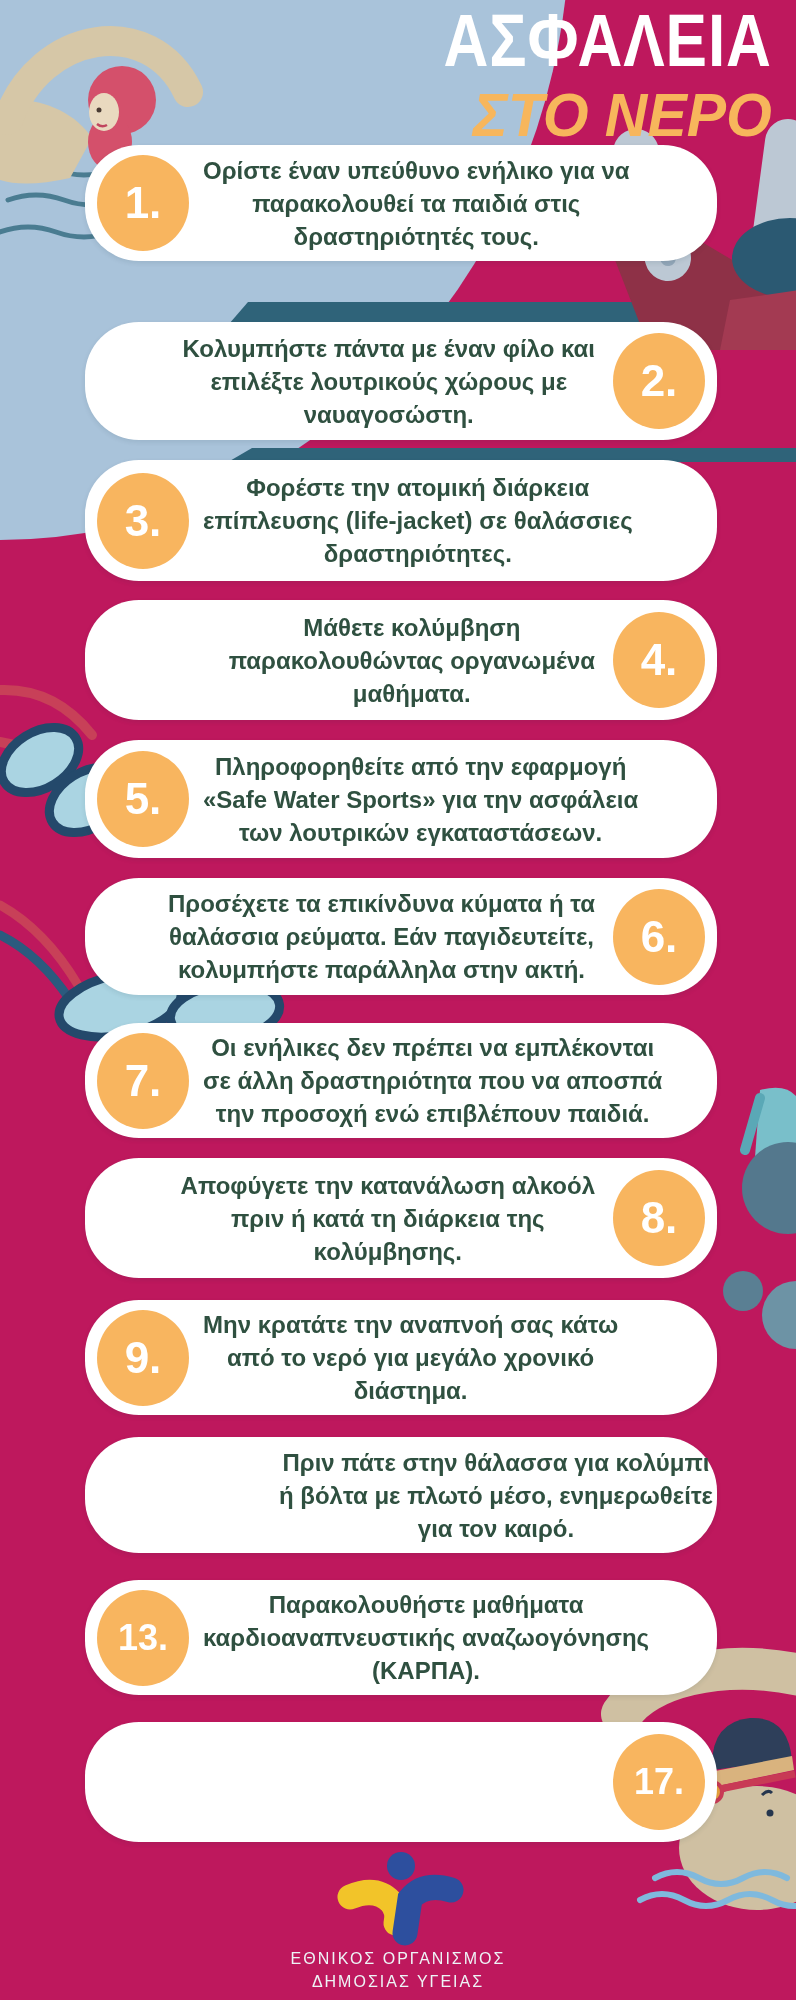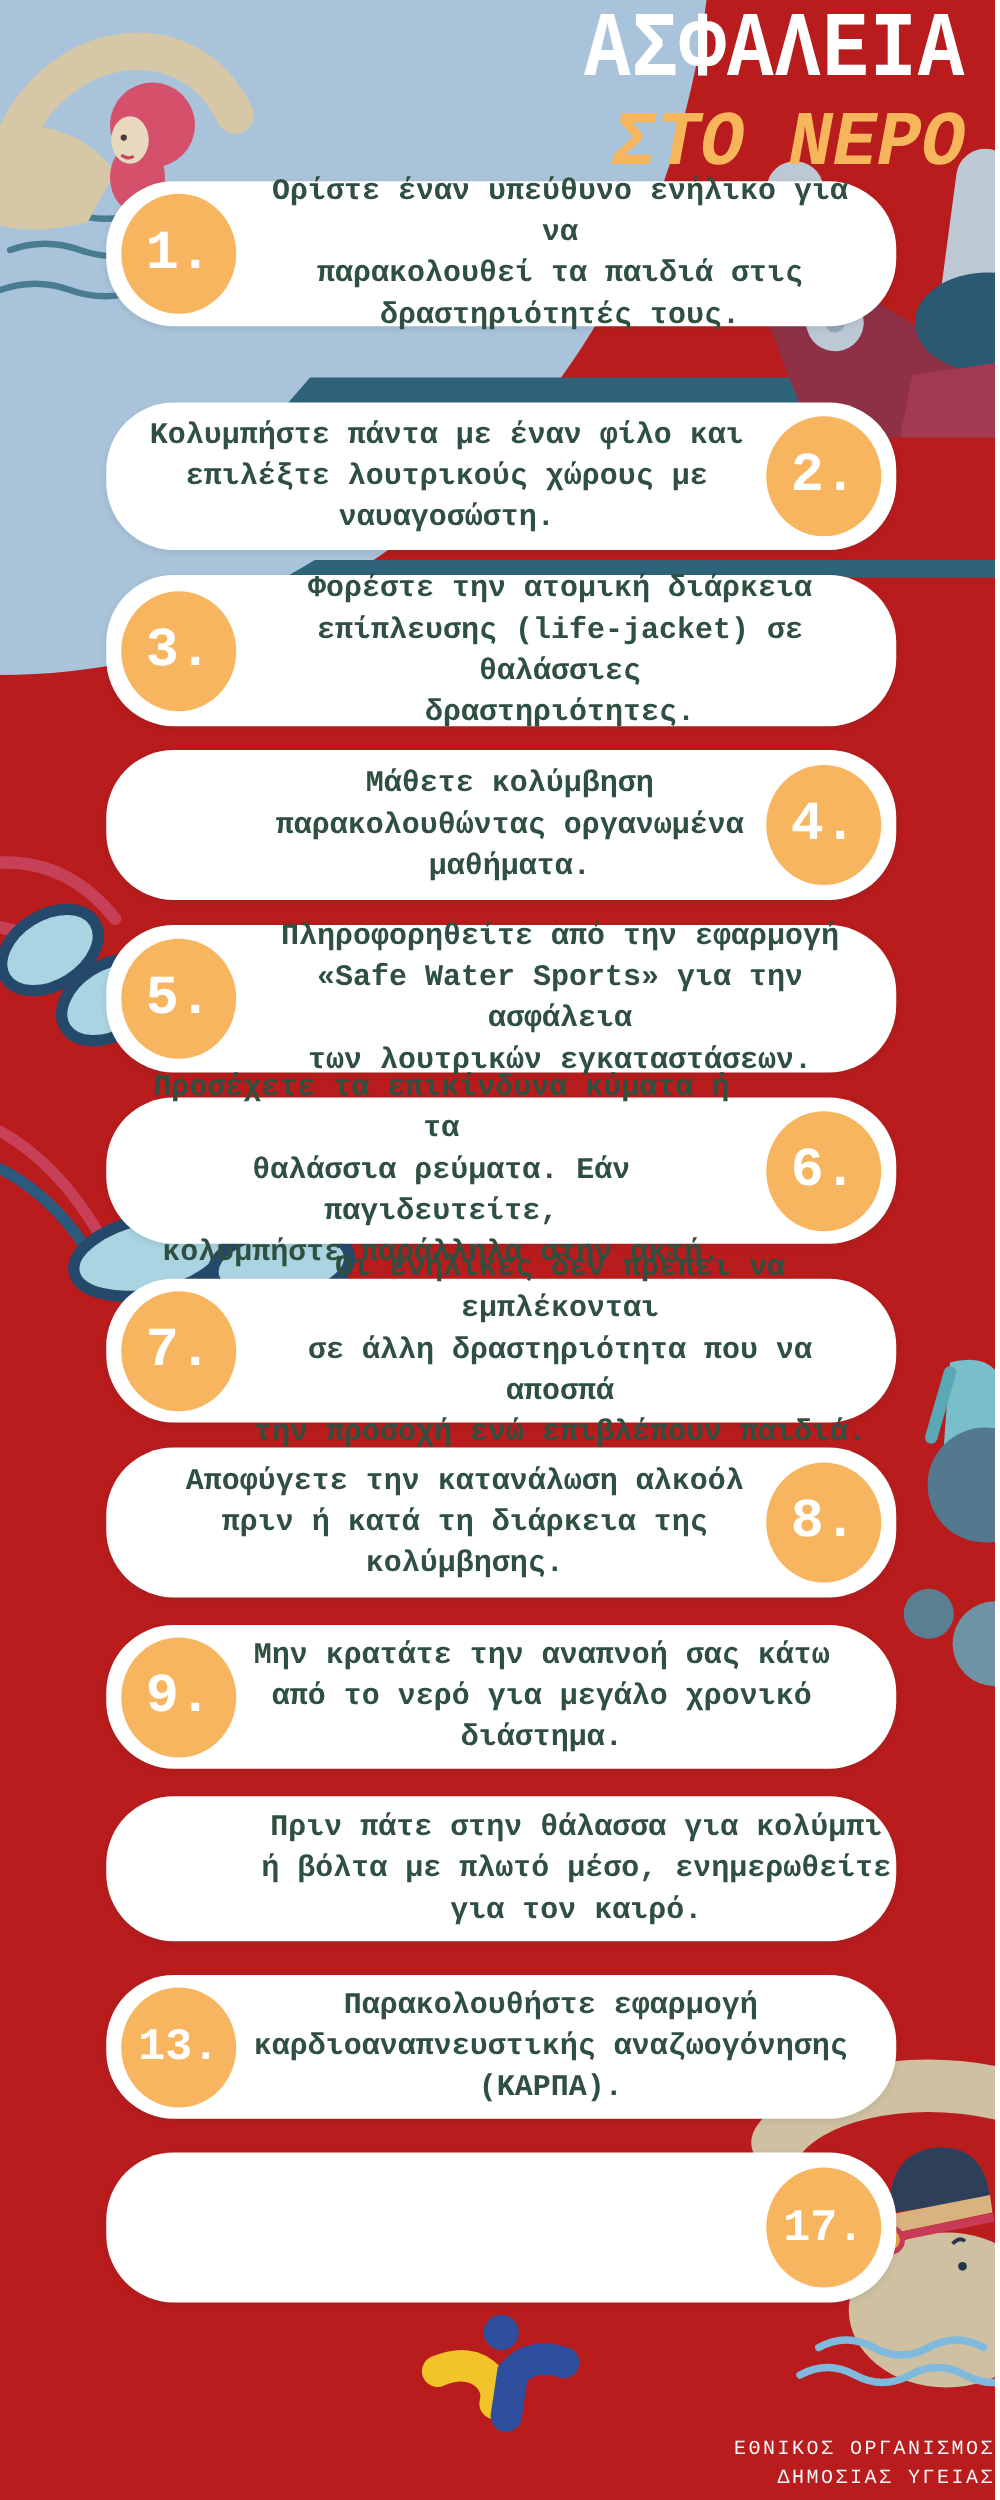--- a/index.html
+++ b/index.html
@@ -1,19 +1,19 @@
 <!DOCTYPE html>
 <html><head>
 <meta charset="utf-8">
 <style>
   html,body { margin:0; padding:0; background:#ffffff; }
   #poster {
     position:relative; width:796px; height:2000px; overflow:hidden;
-    background:#b91c1c;
-    font-family:Liberation Mono, monospace;
+    background:#be185d;
+    font-family:Liberation Sans, sans-serif;
   }
   svg.deco { position:absolute; left:0; top:0; z-index:0; }
   .title-block { position:absolute; top:2px; right:24px; z-index:3; text-align:right; }
   .title-main {
     margin:0; color:#ffffff; font-weight:bold; font-size:74px; line-height:1.06;
     letter-spacing:1px; transform:scaleX(0.84); transform-origin:right top;
   }
   .title-sub {
     margin:4px 0 0 0; color:#f7b65c; font-weight:bold; font-style:italic;
     font-size:62px; line-height:1.0; transform:scaleX(0.95); transform-origin:right top;
@@ -31,21 +31,21 @@
     margin:0 14px 0 12px;
   }
   .card.right .num { margin:0 12px 0 14px; }
   .num.wide { font-size:36px; }
   .txt {
     white-space:pre-line; font-weight:bold; font-size:24px; line-height:33px;
     color:#2f5040; text-align:center; padding-right:24px;
   }
   .card.right .txt { padding-right:4px; padding-left:26px; }
   .footer-org {
-    position:absolute; left:0; right:0; text-align:right; z-index:2;
+    position:absolute; left:0; right:0; text-align:center; z-index:2;
     color:#eef4f7; font-size:16px; font-weight:normal; letter-spacing:2px; line-height:22px;
   }
 </style>
 </head>
 <body>
 
 <div id="poster">
 
   <svg class="deco" width="800" height="2000" viewBox="0 0 800 2000">
 
@@ -178,21 +178,21 @@
 από το νερό για μεγάλο χρονικό
 διάστημα.</div>
   </div>
   <div class="card right" style="top:1437px;height:116px">
     <div class="txt">Πριν πάτε στην θάλασσα για κολύμπι
 ή βόλτα με πλωτό μέσο, ενημερωθείτε
 για τον καιρό.</div>
   </div>
   <div class="card left" style="top:1580px;height:115px">
     <div class="num wide">13.</div>
-    <div class="txt">Παρακολουθήστε εφαρμογή
+    <div class="txt">Παρακολουθήστε μαθήματα
 καρδιοαναπνευστικής αναζωογόνησης
 (ΚΑΡΠΑ).</div>
   </div>
   <div class="card right" style="top:1722px;height:120px">
     <div class="num wide">17.</div>
   </div>
 
   <div class="footer-org" style="top:1948px">ΕΘΝΙΚΟΣ ΟΡΓΑΝΙΣΜΟΣ</div>
   <div class="footer-org" style="top:1971px">ΔΗΜΟΣΙΑΣ ΥΓΕΙΑΣ</div>
 

